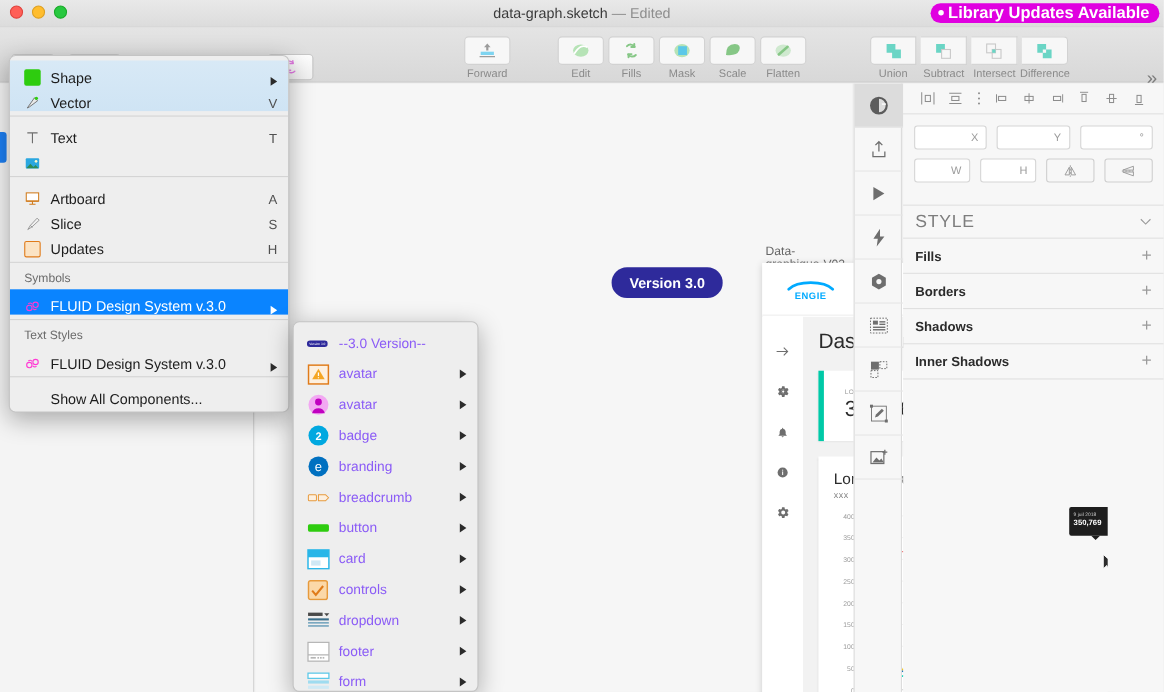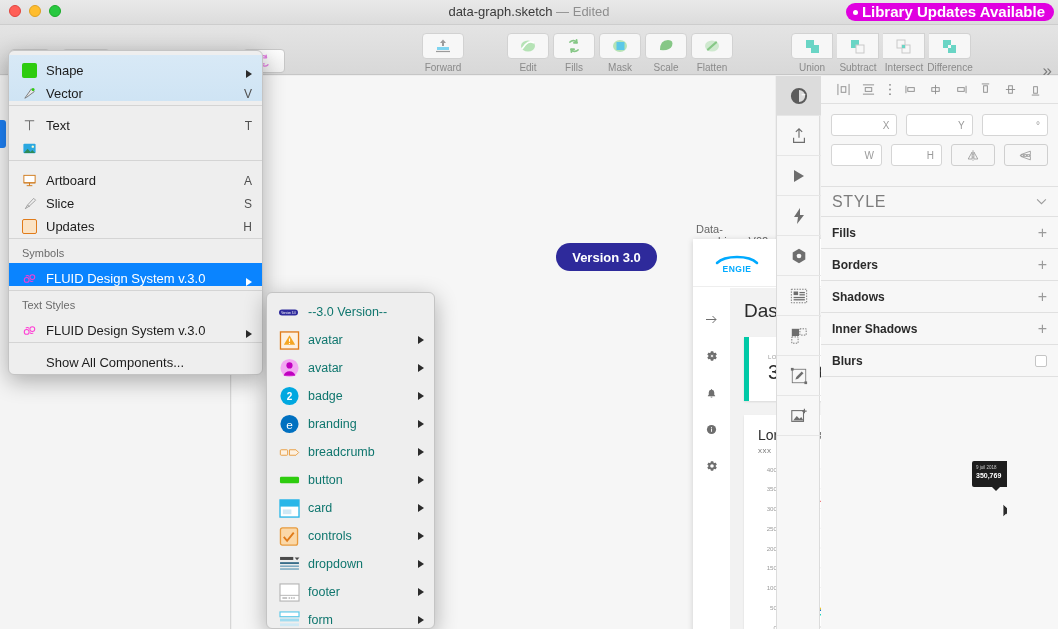--- a/index.html
+++ b/index.html
@@ -198,21 +198,21 @@
   .mhdr{height:20px;display:flex;align-items:center;padding-left:13px;font-size:11px;color:#6b6b6b;}
 
   
   .submenu{
     position:absolute;left:266px;top:292px;width:169px;height:337px;
     background:#eeeeee;border:1px solid #c4c4c4;border-radius:6px;
     box-shadow:0 6px 22px rgba(0,0,0,.30);
     padding:5px 0; z-index:51; overflow:hidden;
   }
   .si{
-    height:28px;display:flex;align-items:center;padding:0 10px 0 12px;font-size:12.5px;color:#0f766e;
+    height:28px;display:flex;align-items:center;padding:0 10px 0 12px;font-size:12.5px;color:#8b5cf6;
   }
   .si .sic{width:29px;display:flex;align-items:center;}
   .si .slabel{flex:1;}
   .si .sarr{width:0;height:0;border-top:4.5px solid transparent;border-bottom:4.5px solid transparent;
             border-left:6px solid #2b2b2b;}
 
   .sq{width:15px;height:15px;border-radius:2px;}
 </style>
 </head>
 <body>
@@ -698,24 +698,20 @@
       <span class="plus">+</span>
     </div>
     <div class="secrow">
       <span>Shadows</span>
       <span class="plus">+</span>
     </div>
     <div class="secrow">
       <span>Inner Shadows</span>
       <span class="plus">+</span>
     </div>
-    <div class="secrow">
-      <span>Blurs</span>
-      <span class="chk"></span>
-    </div>
   </div>
 
   <div class="menu">
     <div class="mgrad">
       <div class="mi">
         <span class="ic">
             <span class="sq" style="background:#2ecc0f"></span>
           </span>
         <span class="mlabel">Shape</span>
         <span class="arr"></span>

